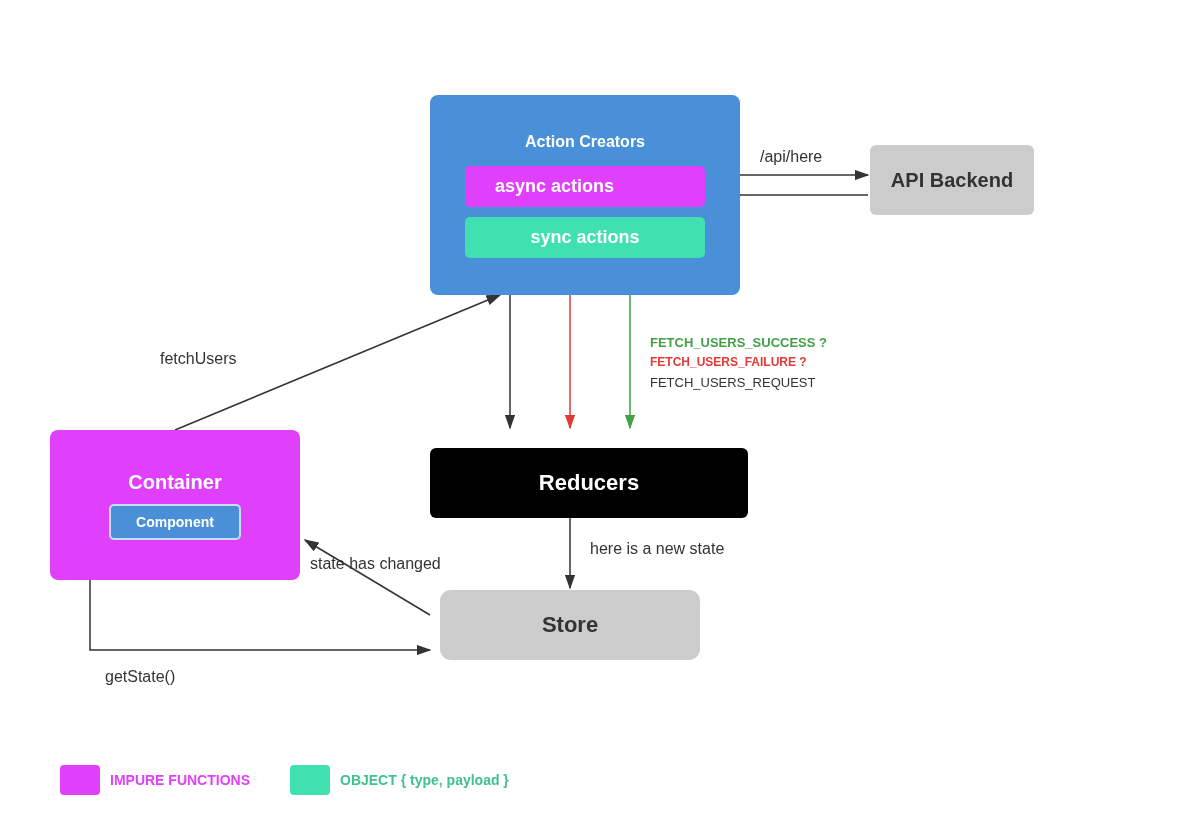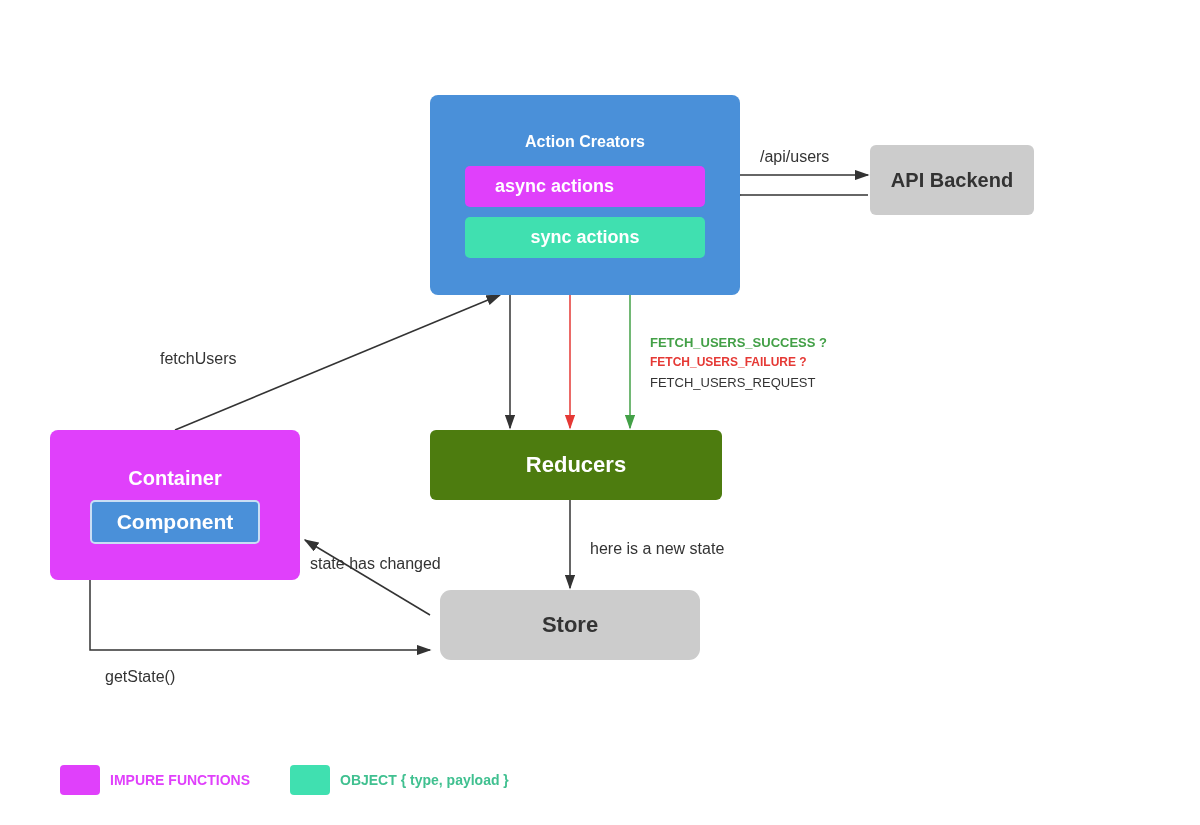--- a/index.html
+++ b/index.html
@@ -86,24 +86,24 @@
       border-radius: 6px;
     }
     .api-backend .box-label {
       color: #333;
       font-size: 20px;
     }
 
     
     .reducers {
       left: 430px;
-      top: 430px;
-      width: 292px;
+      top: 448px;
+      width: 318px;
       height: 70px;
-      background: #4d7c0f;
+      background: #000000;
     }
 
     
     .store {
       left: 440px;
       top: 590px;
       width: 260px;
       height: 70px;
       background: #cccccc;
       border-radius: 11px;
@@ -130,21 +130,21 @@
 
     .container-title {
       color: white;
       font-size: 20px;
       font-weight: 600;
     }
 
     .component-inner {
       background: #4a90d9;
       color: white;
-      font-size: 21px;
+      font-size: 14px;
       font-weight: 600;
       padding: 8px 25px;
       border-radius: 5px;
       border: 2px solid rgba(255,255,255,0.7);
     }
 
     
     .text-label {
       position: absolute;
       font-size: 16px;
@@ -237,21 +237,21 @@
   <div class="box action-creators">
     <div class="action-creators-title">Action Creators</div>
     <div class="async-actions-btn">async actions</div>
     <div class="sync-actions-btn">sync actions</div>
   </div>
 
   <div class="box api-backend">
     <span class="box-label">API Backend</span>
   </div>
 
-  <div class="text-label" style="left: 760px; top: 148px;">/api/users</div>
+  <div class="text-label" style="left: 760px; top: 148px;">/api/here</div>
 
   <div class="box reducers">
     <span class="box-label">Reducers</span>
   </div>
 
   <div class="text-label" style="left: 650px; top: 335px; color: #43a047; font-size: 13px; font-weight: 600;">FETCH_USERS_SUCCESS ?</div>
   <div class="text-label" style="left: 650px; top: 355px; color: #e53935; font-size: 12px; font-weight: 600;">FETCH_USERS_FAILURE ?</div>
   <div class="text-label" style="left: 650px; top: 375px; color: #333; font-size: 13px;">FETCH_USERS_REQUEST</div>
 
   <div class="box store">

